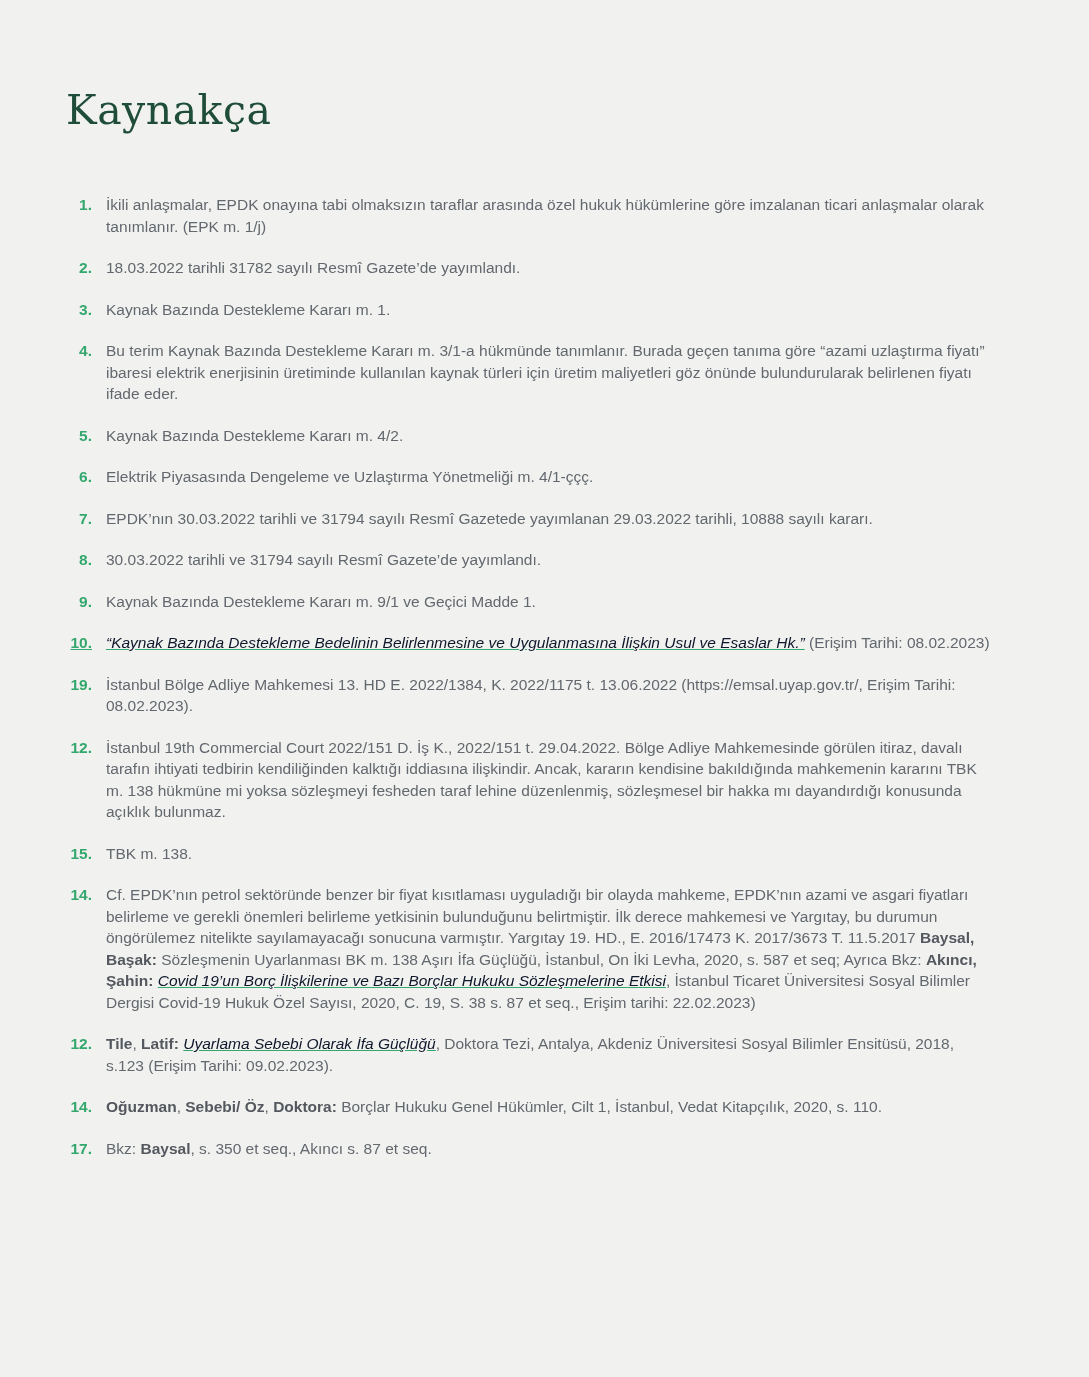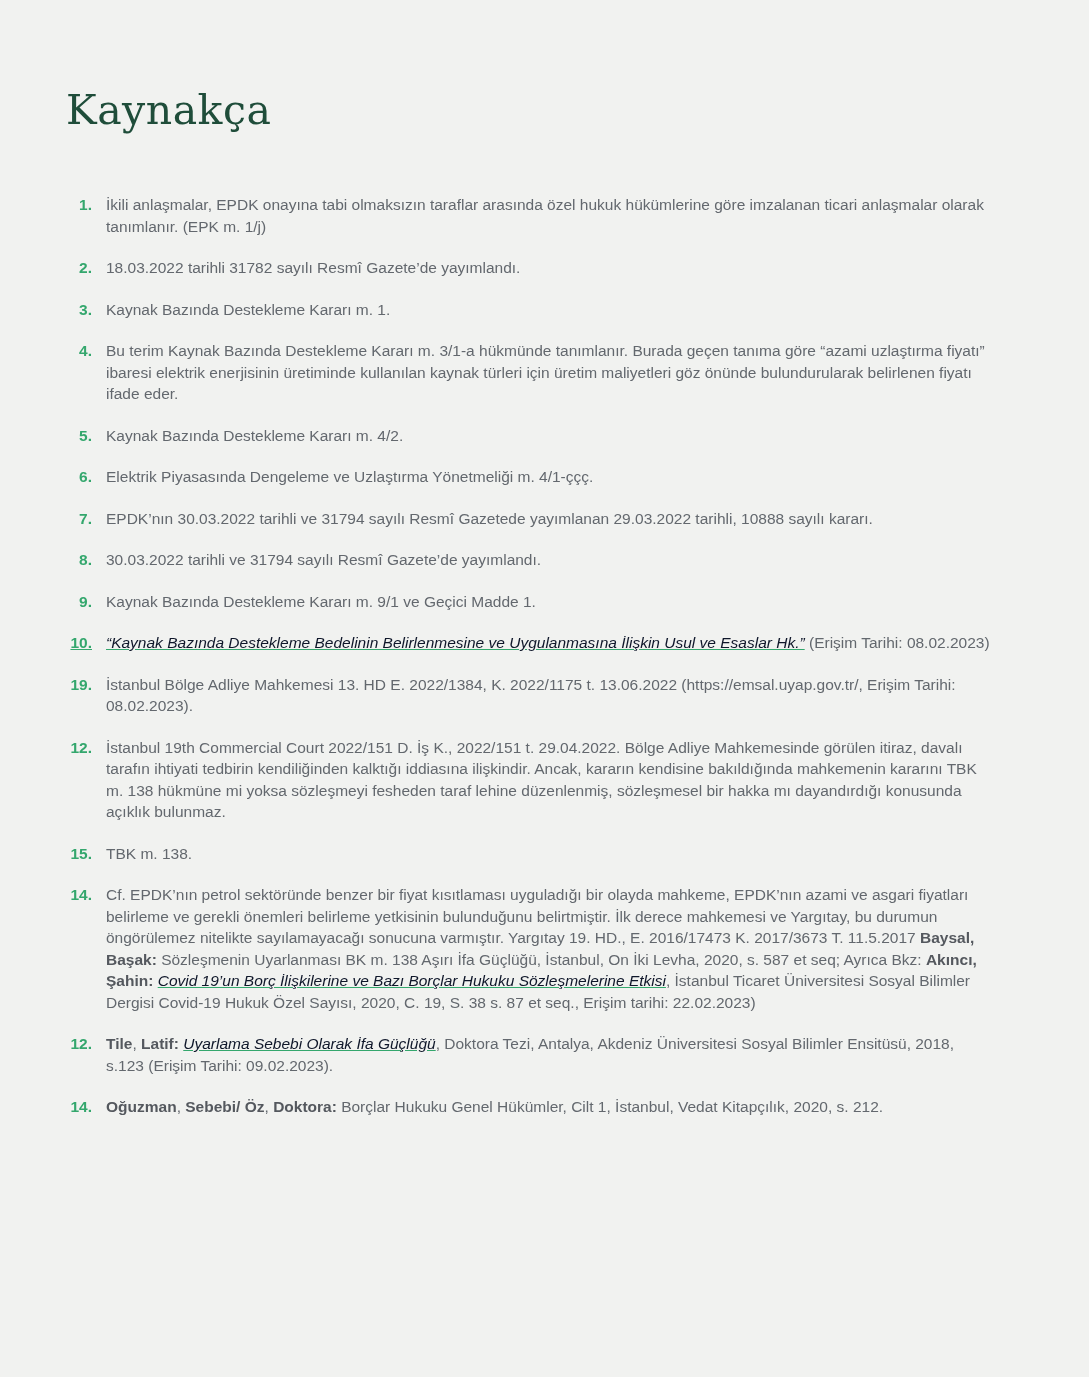--- a/index.html
+++ b/index.html
@@ -131,16 +131,20 @@
       <div class="ref-item">
         <span class="ref-num">14.</span>
         <p class="ref-text"><span class="ref-plain">Cf. EPDK’nın petrol sektöründe benzer bir fiyat kısıtlaması uyguladığı bir olayda mahkeme, EPDK’nın azami ve asgari fiyatları belirleme ve gerekli önemleri belirleme yetkisinin bulunduğunu belirtmiştir. İlk derece mahkemesi ve Yargıtay, bu durumun öngörülemez nitelikte sayılamayacağı sonucuna varmıştır. Yargıtay 19. HD., E. 2016/17473 K. 2017/3673 T. 11.5.2017 </span><span class="ref-bold">Baysal, Başak:</span><span class="ref-plain"> Sözleşmenin Uyarlanması BK m. 138 Aşırı İfa Güçlüğü, İstanbul, On İki Levha, 2020, s. 587 et seq; Ayrıca Bkz: </span><span class="ref-bold">Akıncı, Şahin:</span><span class="ref-plain"> </span><a class="ref-link">Covid 19’un Borç İlişkilerine ve Bazı Borçlar Hukuku Sözleşmelerine Etkisi</a><span class="ref-plain">, İstanbul Ticaret Üniversitesi Sosyal Bilimler Dergisi Covid-19 Hukuk Özel Sayısı, 2020, C. 19, S. 38 s. 87 et seq., Erişim tarihi: 22.02.2023)</span></p>
       </div>
       <div class="ref-item">
         <span class="ref-num">12.</span>
         <p class="ref-text"><span class="ref-bold">Tile</span><span class="ref-plain">, </span><span class="ref-bold">Latif:</span><span class="ref-plain"> </span><a class="ref-link">Uyarlama Sebebi Olarak İfa Güçlüğü</a><span class="ref-plain">, Doktora Tezi, Antalya, Akdeniz Üniversitesi Sosyal Bilimler Ensitüsü, 2018, s.123 (Erişim Tarihi: 09.02.2023).</span></p>
       </div>
       <div class="ref-item">
         <span class="ref-num">14.</span>
-        <p class="ref-text"><span class="ref-bold">Oğuzman</span><span class="ref-plain">, </span><span class="ref-bold">Sebebi/ Öz</span><span class="ref-plain">, </span><span class="ref-bold">Doktora:</span><span class="ref-plain"> Borçlar Hukuku Genel Hükümler, Cilt 1, İstanbul, Vedat Kitapçılık, 2020, s. 212.</span></p>
+        <p class="ref-text"><span class="ref-bold">Oğuzman</span><span class="ref-plain">, </span><span class="ref-bold">Sebebi/ Öz</span><span class="ref-plain">, </span><span class="ref-bold">Doktora:</span><span class="ref-plain"> Borçlar Hukuku Genel Hükümler, Cilt 1, İstanbul, Vedat Kitapçılık, 2020, s. 110.</span></p>
+      </div>
+      <div class="ref-item">
+        <span class="ref-num">17.</span>
+        <p class="ref-text"><span class="ref-plain">Bkz: </span><span class="ref-bold">Baysal</span><span class="ref-plain">, s. 350 et seq., Akıncı s. 87 et seq.</span></p>
       </div>
     </div>
 </div>
 
 </body></html>

